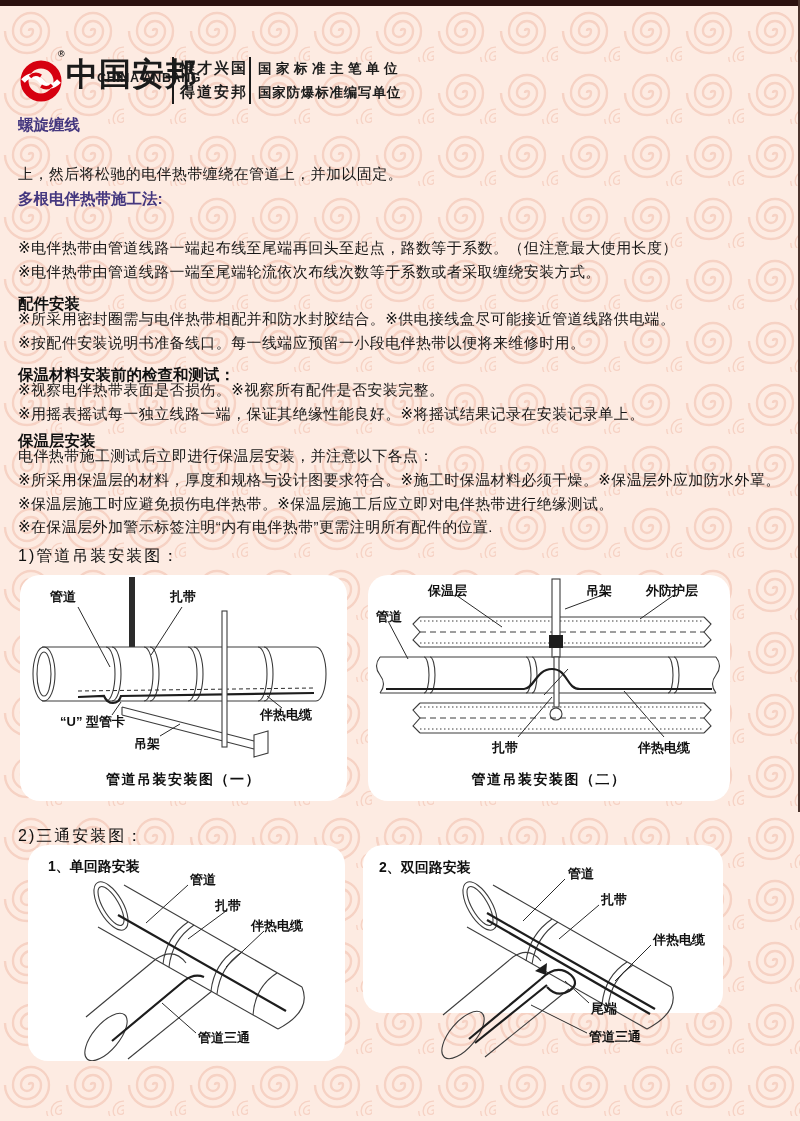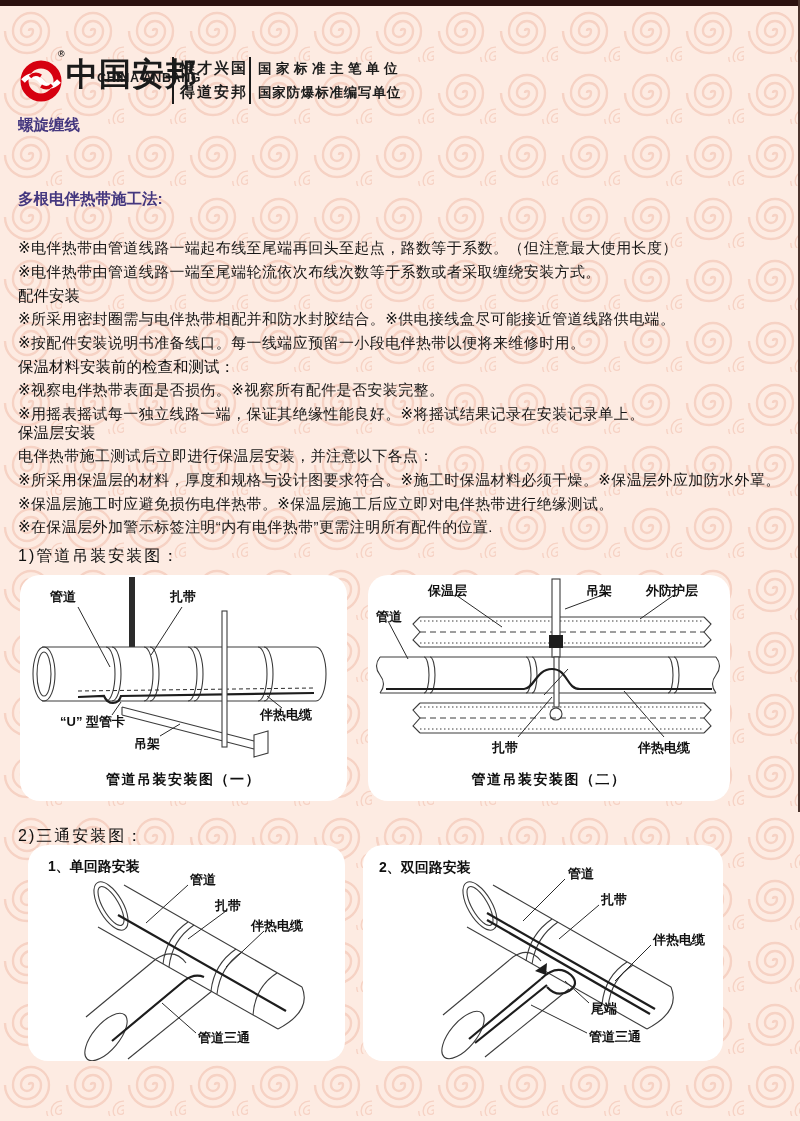--- a/index.html
+++ b/index.html
@@ -19,34 +19,34 @@
   .div1{left:172px;} .div2{left:249px;}
   .slogan{position:absolute;left:180px;top:56px;font-size:15px;font-weight:bold;line-height:24px;
           font-family:"DejaVu Serif","Liberation Serif",serif;color:#1c1c1c;letter-spacing:2px;white-space:nowrap;}
   .creds{position:absolute;left:258px;top:56px;font-size:13.5px;font-weight:bold;line-height:24px;
          font-family:"DejaVu Serif","Liberation Serif",serif;color:#1c1c1c;white-space:nowrap;}
   .cred1{letter-spacing:4.5px;} .cred2{letter-spacing:0.8px;}
 
   
   .bodyline{position:absolute;left:18px;font-size:15px;letter-spacing:0.4px;color:#171717;white-space:nowrap;}
   .phead{position:absolute;left:18px;font-size:15.5px;font-weight:bold;color:#44377f;white-space:nowrap;}
-  .bhead{position:absolute;left:18px;font-size:15.5px;font-weight:normal;color:#101010;white-space:nowrap;}
+  .bhead{position:absolute;left:18px;font-size:15.5px;font-weight:bold;color:#101010;white-space:nowrap;margin-top:8px;}
   .fighead{position:absolute;left:18px;font-size:16px;letter-spacing:2px;color:#101010;white-space:nowrap;}
 
   .y115{top:115px}.y139{top:139px}.y165{top:165px}.y189{top:189px}.y214{top:214px}
   .y239{top:239px}.y263{top:263px}.y286{top:286px}.y310{top:310px}.y334{top:334px}
   .y357{top:357px}.y381{top:381px}.y405{top:405px}.y423{top:423px}.y447{top:447px}
   .y471{top:471px}.y495{top:495px}.y518{top:518px}.y546{top:546px}.y826{top:826px}
 
   
   .box{position:absolute;background:#ffffff;border-radius:20px;}
   .box1{left:20px;top:575px;width:327px;height:226px;}
   .box2{left:368px;top:575px;width:362px;height:226px;}
   .box3{left:28px;top:845px;width:317px;height:216px;}
-  .box4{left:363px;top:845px;width:360px;height:216px;}
+  .box4{left:363px;top:845px;width:360px;height:168px;}
   .box svg{position:absolute;left:0;top:0;}
   .caption{position:absolute;bottom:12px;left:0;width:100%;text-align:center;font-size:14px;
            font-weight:bold;letter-spacing:1.5px;color:#101010;}
   .dtitle{position:absolute;font-size:14px;font-weight:bold;color:#101010;white-space:nowrap;}
   .b3t{left:20px;top:13px;} .b4t{left:16px;top:14px;}
   .dlabel{position:absolute;font-size:13px;font-weight:600;color:#101010;white-space:nowrap;}
 
   .b1-pipe{left:30px;top:13px}   .b1-tie{left:150px;top:13px}  .b1-uclamp{left:40px;top:138px}
   .b1-hanger{left:114px;top:160px}.b1-cable{left:240px;top:131px}
   .b2-ins{left:60px;top:7px}     .b2-hanger{left:218px;top:7px}.b2-outer{left:278px;top:7px}
@@ -94,20 +94,21 @@
       <div>惟才兴国</div>
       <div>得道安邦</div>
     </div>
     <div class="hdiv div2"></div>
     <div class="creds">
       <div class="cred1">国家标准主笔单位</div>
       <div class="cred2">国家防爆标准编写单位</div>
     </div>
 
     <div class="phead y115">螺旋缠线</div>
+    <div class="bodyline y165">上，然后将松驰的电伴热带缠绕在管道上，并加以固定。</div>
     <div class="phead y189">多根电伴热带施工法:</div>
     <div class="bodyline y239">※电伴热带由管道线路一端起布线至尾端再回头至起点，路数等于系数。（但注意最大使用长度）</div>
     <div class="bodyline y263">※电伴热带由管道线路一端至尾端轮流依次布线次数等于系数或者采取缠绕安装方式。</div>
     <div class="bhead y286">配件安装</div>
     <div class="bodyline y310">※所采用密封圈需与电伴热带相配并和防水封胶结合。※供电接线盒尽可能接近管道线路供电端。</div>
     <div class="bodyline y334">※按配件安装说明书准备线口。每一线端应预留一小段电伴热带以便将来维修时用。</div>
     <div class="bhead y357">保温材料安装前的检查和测试：</div>
     <div class="bodyline y381">※视察电伴热带表面是否损伤。※视察所有配件是否安装完整。</div>
     <div class="bodyline y405">※用摇表摇试每一独立线路一端，保证其绝缘性能良好。※将摇试结果记录在安装记录单上。</div>
     <div class="bhead y423">保温层安装</div>

